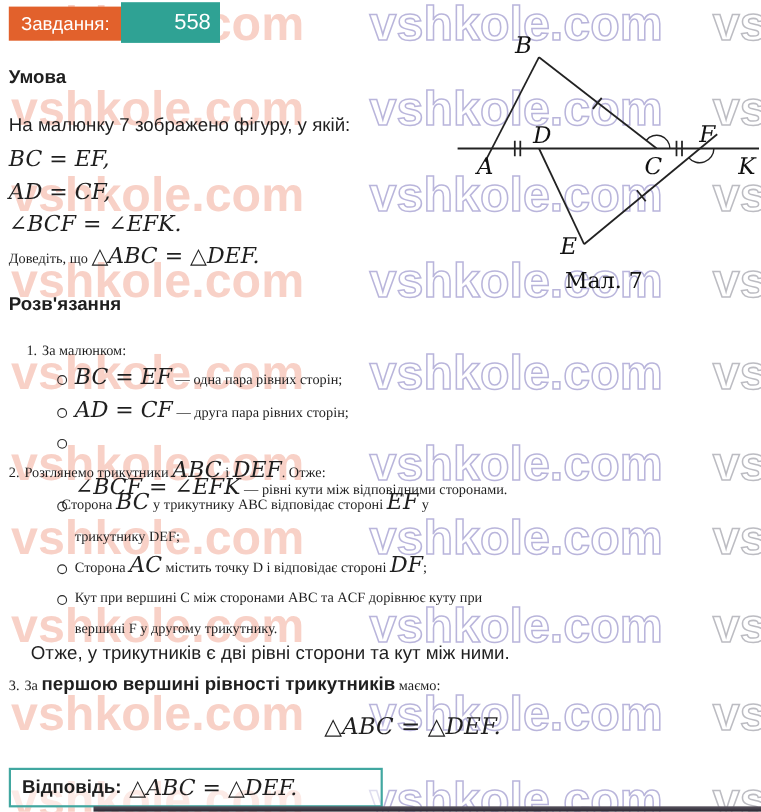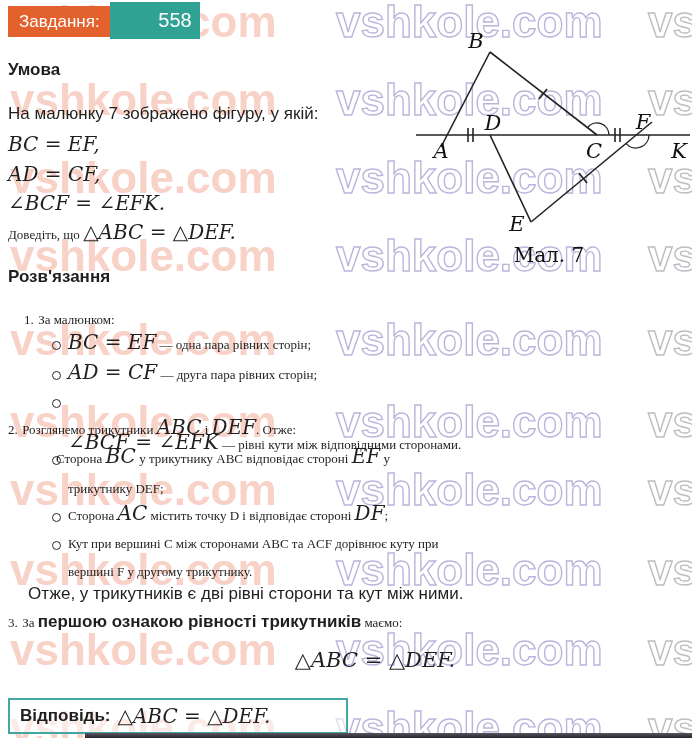--- a/index.html
+++ b/index.html
@@ -151,21 +151,21 @@
 <span class="dot" style="left:52px;top:513px;"></span>
 <div class="abs line" style="left:68px;top:503px;"><span class="seg-sans">Сторона </span><span class="seg-math">AC</span><span class="seg-sans"> містить точку D і відповідає стороні </span><span class="seg-math">DF</span><span class="seg-sans">;</span></div>
 <span class="dot" style="left:52px;top:541px;"></span>
 <div class="abs line" style="left:68px;top:531px;"><span class="seg-sans">Кут при вершині C між сторонами ABC та ACF дорівнює куту при</span></div>
 <div class="abs line" style="left:68px;top:559px;"><span class="seg-sans">вершині F у другому трикутнику.</span></div>
 
 <div class="abs sans" style="left:28px;top:584px;">Отже, у трикутників є дві рівні сторони та кут між ними.</div>
 
 <div class="abs line" style="left:8px;top:610px;">
   <span class="seg-sans">3.</span>
-  <span><span class="seg-sans">За </span><span class="seg-bold">першою ознакою рівності трикутників</span><span class="seg-sans"> маємо:</span></span>
+  <span><span class="seg-sans">За </span><span class="seg-bold">першою вершині рівності трикутників</span><span class="seg-sans"> маємо:</span></span>
 </div>
 
 <div class="equation">△ABC = △DEF.</div>
 
 <div class="answer-box">
   <span class="h">Відповідь:</span>
   <span class="mathline">△ABC = △DEF.</span>
 </div>
 
 <div class="bottom-bar"></div>

